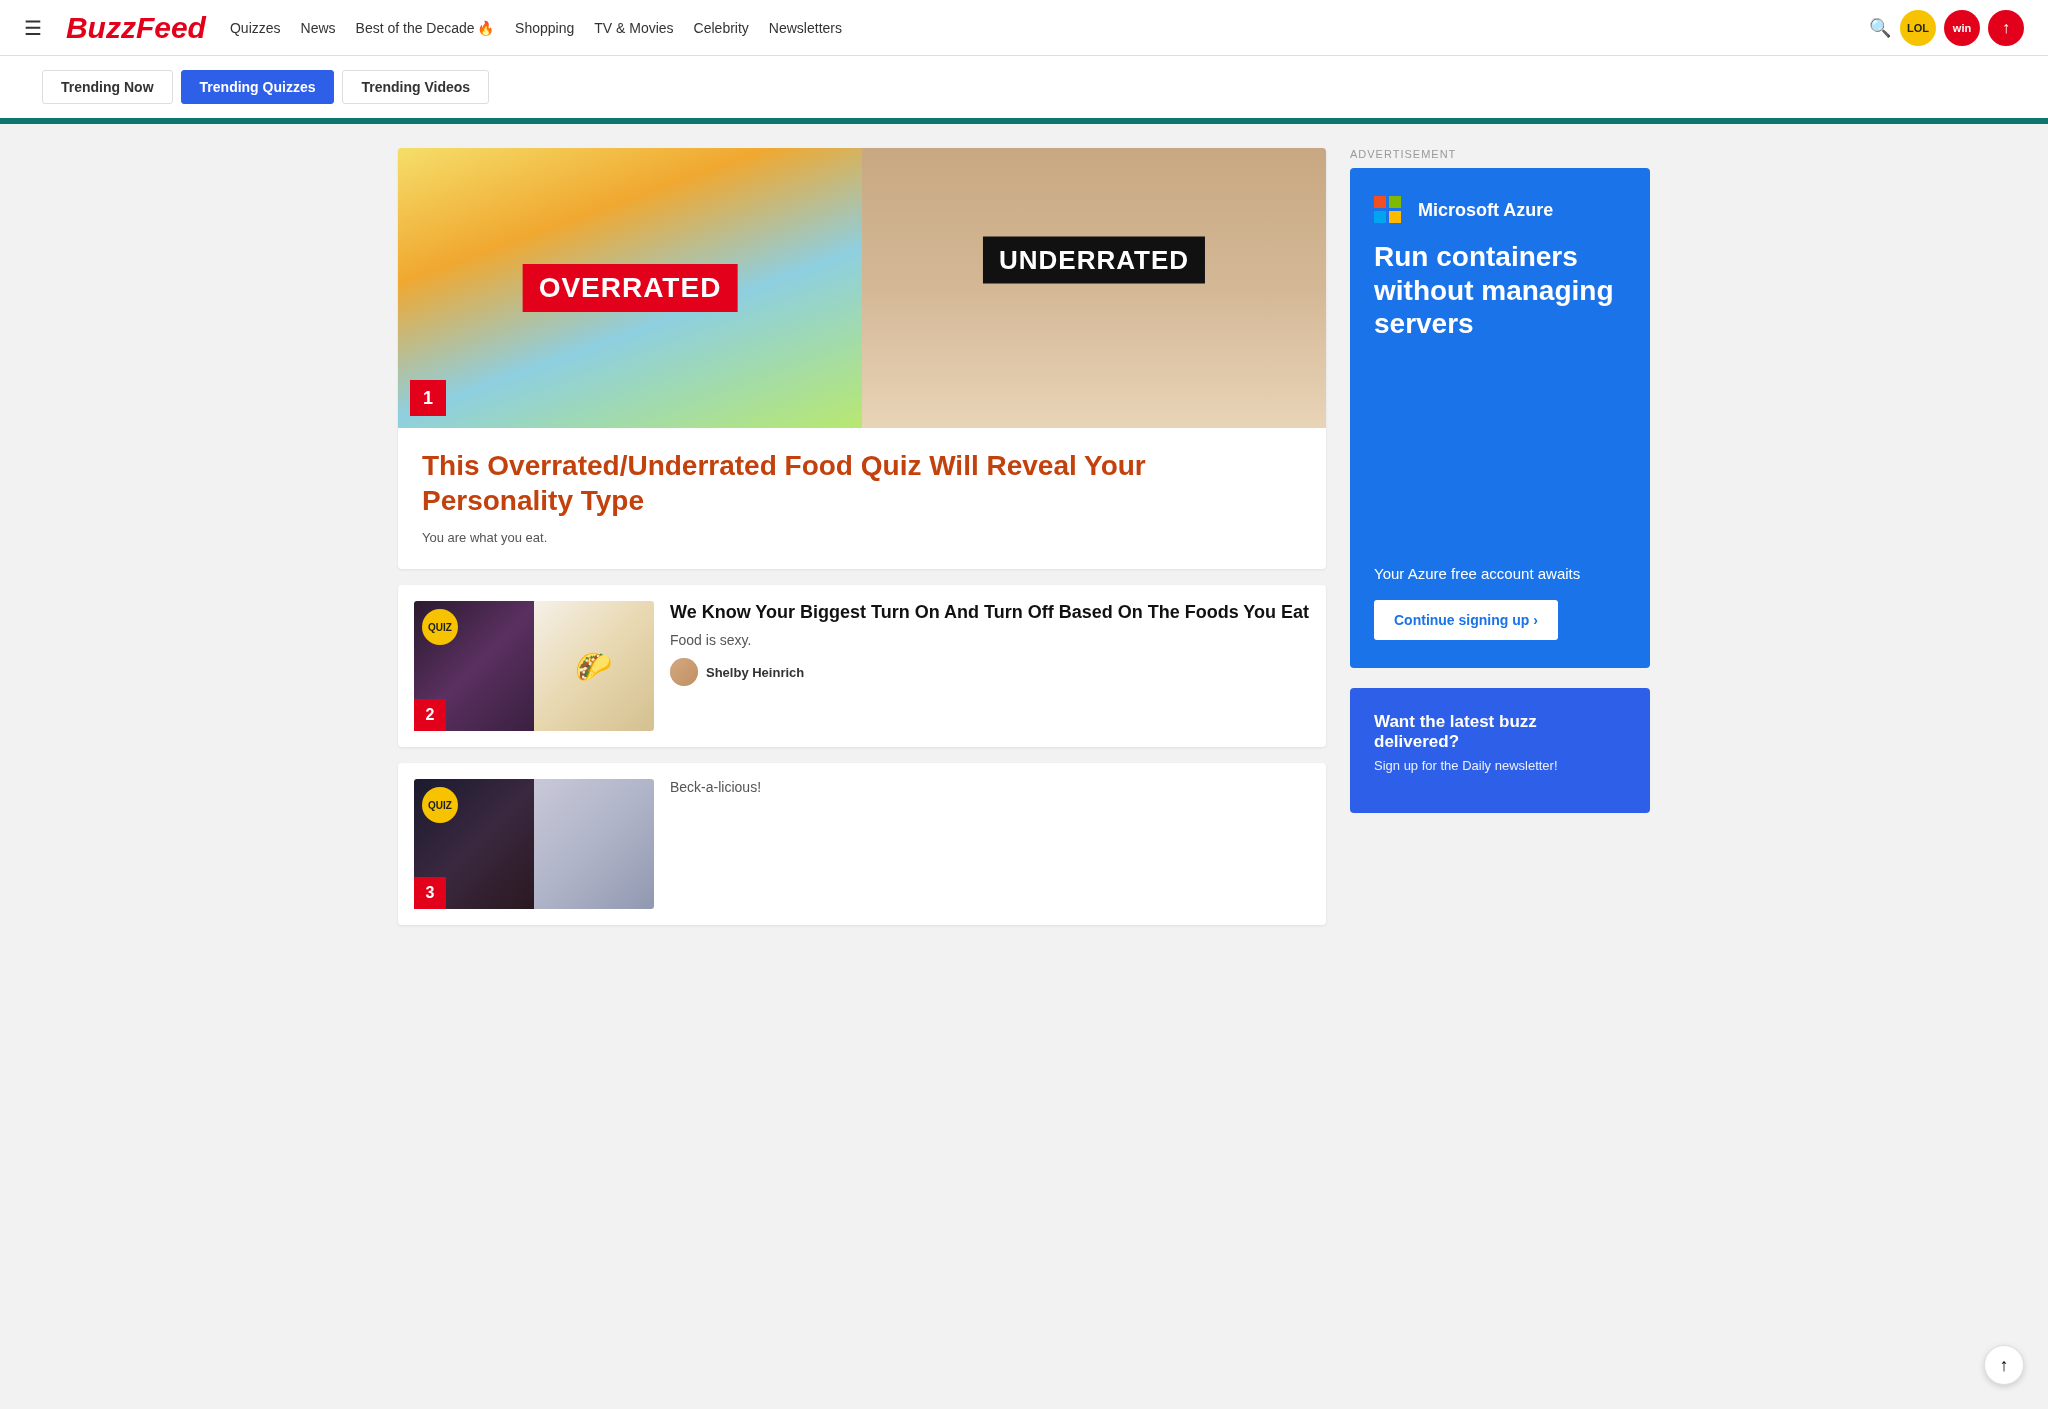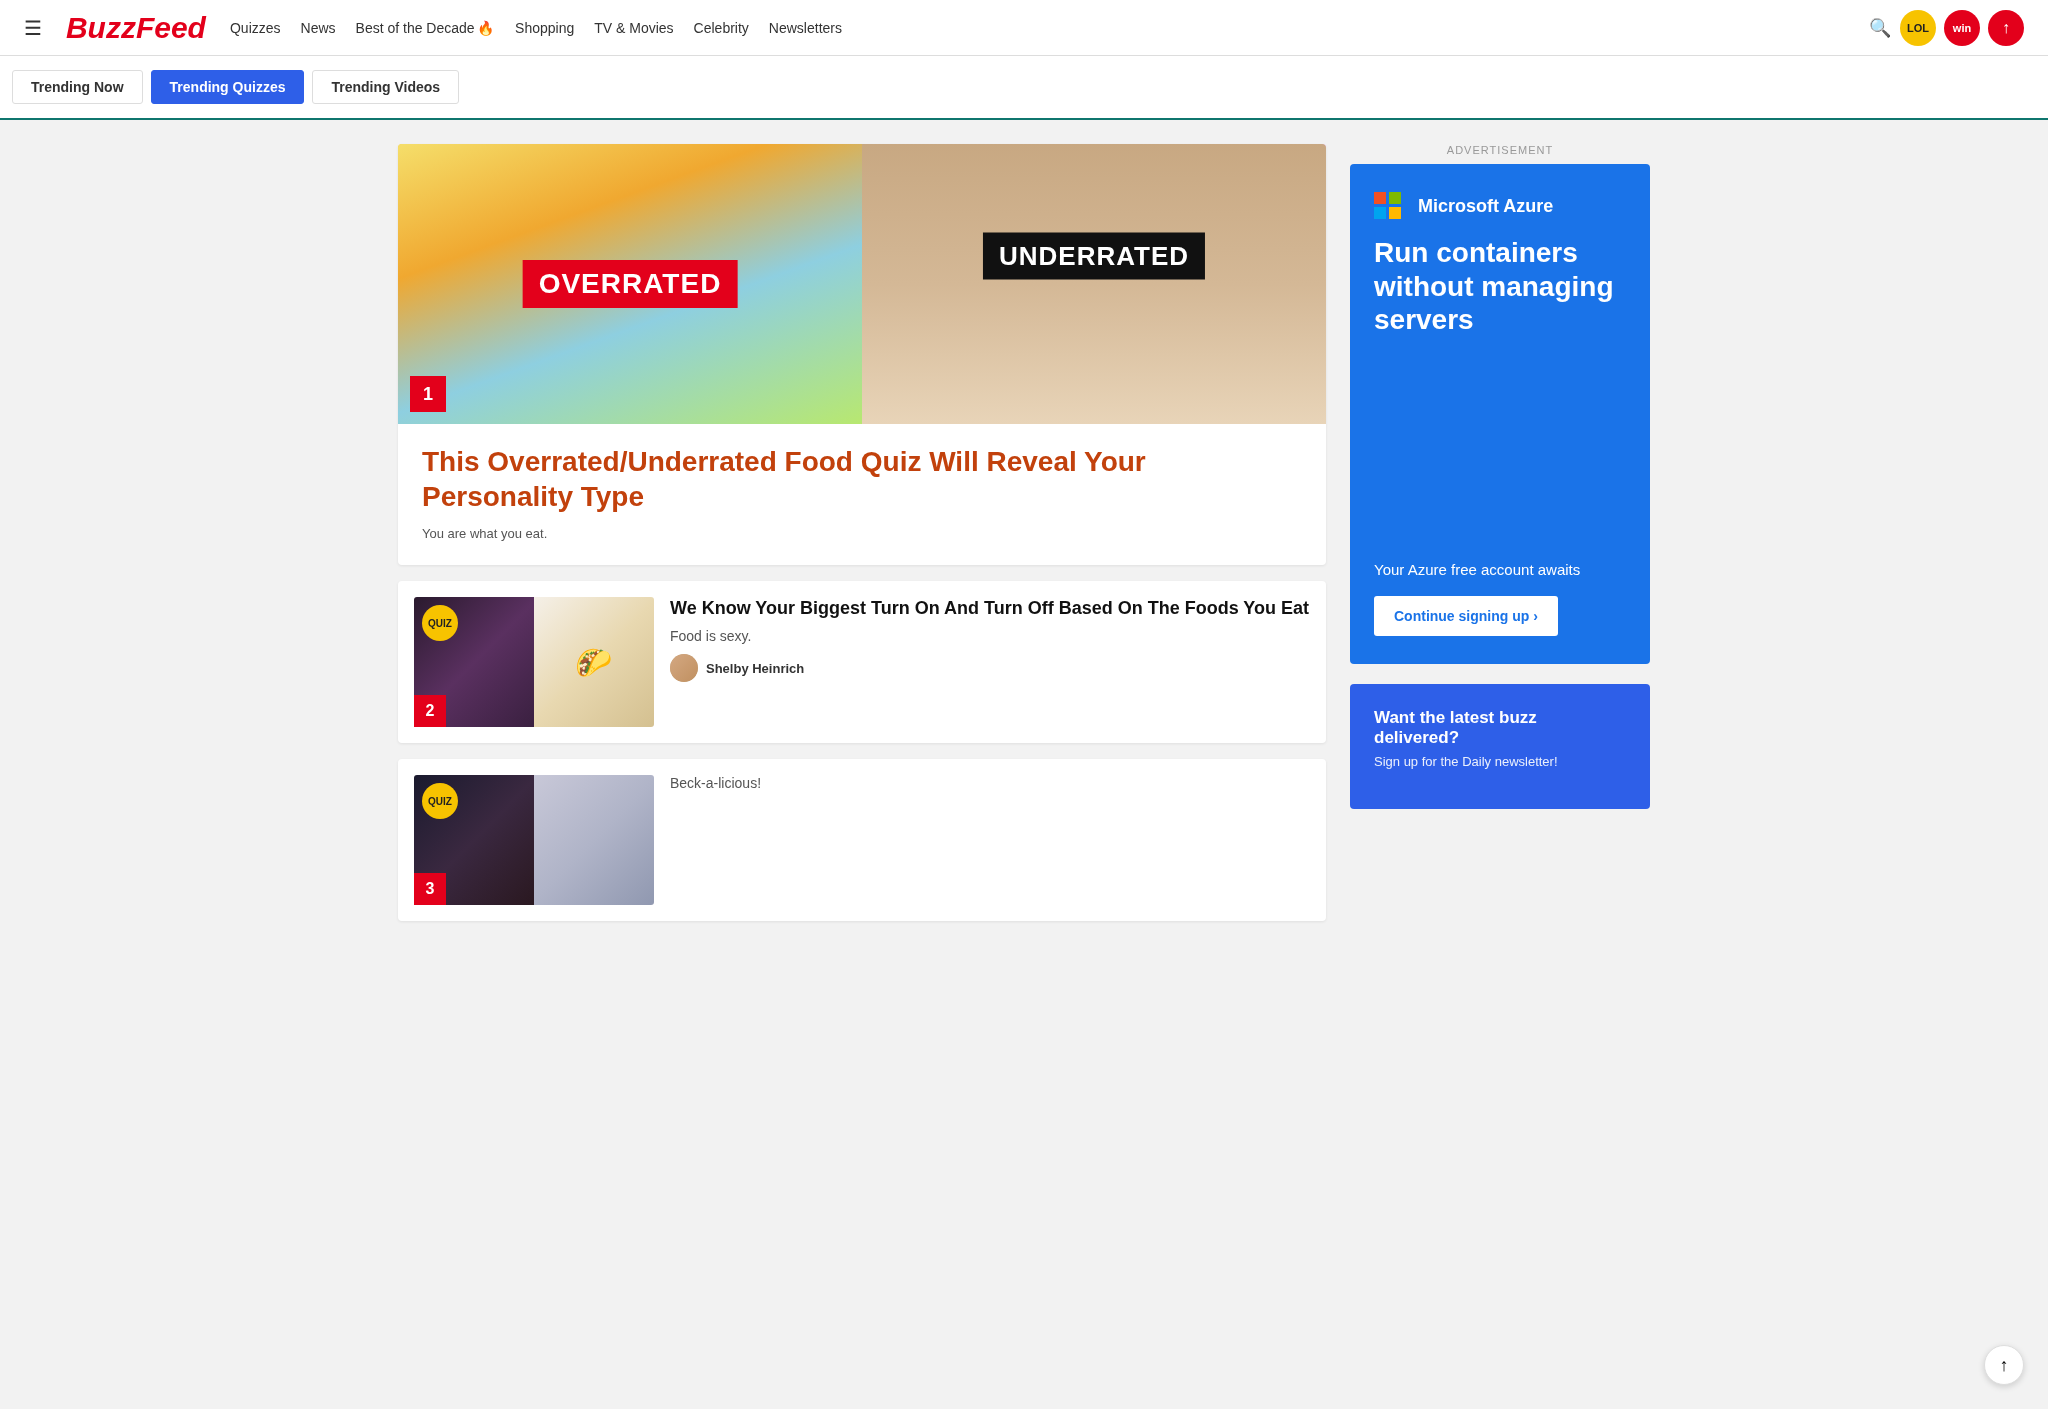--- a/index.html
+++ b/index.html
@@ -23,24 +23,24 @@
     .fire-icon { font-size: 14px; }
     .nav-right { display: flex; align-items: center; gap: 8px; margin-left: auto; }
     .search-icon-btn { background: none; border: none; cursor: pointer; font-size: 18px; color: #333; }
     .badge-lol { background: #f7c300; border-radius: 50%; width: 36px; height: 36px; display: flex; align-items: center; justify-content: center; font-weight: 900; font-size: 11px; color: #222; }
     .badge-win { background: #e3001b; border-radius: 50%; width: 36px; height: 36px; display: flex; align-items: center; justify-content: center; font-weight: 900; font-size: 11px; color: #fff; }
     .badge-trending { background: #e3001b; border-radius: 50%; width: 36px; height: 36px; display: flex; align-items: center; justify-content: center; color: #fff; font-size: 16px; }
 
     
     .tabs-bar {
       background: #fff;
-      padding: 14px 12px;
+      padding: 14px 42px;
       display: flex;
       gap: 8px;
-      border-bottom: 2px solid #0f766e;
+      border-bottom: 6px solid #0f766e;
     }
     .tab {
       padding: 8px 18px;
       border: 1px solid #ddd;
       border-radius: 3px;
       background: #fff;
       font-size: 14px;
       font-weight: 600;
       cursor: pointer;
       color: #333;
@@ -209,21 +209,21 @@
     }
     .article-meta { flex: 1; }
     .article-title { font-size: 18px; font-weight: 800; line-height: 1.3; margin-bottom: 8px; color: #111; }
     .article-desc { font-size: 14px; color: #555; margin-bottom: 10px; }
     .author-row { display: flex; align-items: center; gap: 8px; }
     .author-avatar { width: 28px; height: 28px; border-radius: 50%; background: #c8a882; display: flex; align-items: center; justify-content: center; font-size: 12px; font-weight: 700; color: #fff; overflow: hidden; flex-shrink: 0; }
     .author-avatar-img { width: 100%; height: 100%; background: linear-gradient(135deg, #d4a882, #c09060); border-radius: 50%; }
     .author-name { font-size: 13px; font-weight: 600; color: #333; }
 
     
-    .ad-label { font-size: 11px; color: #999; text-align: center; margin-bottom: 8px; letter-spacing: 1px; }
+    .ad-label { font-size: 11px; color: #999; text-align: left; margin-bottom: 8px; letter-spacing: 1px; }
     .ad-block {
       background: #1a73e8;
       border-radius: 4px;
       padding: 28px 24px;
       color: #fff;
       margin-bottom: 20px;
       min-height: 500px;
       display: flex;
       flex-direction: column;
       gap: 16px;

